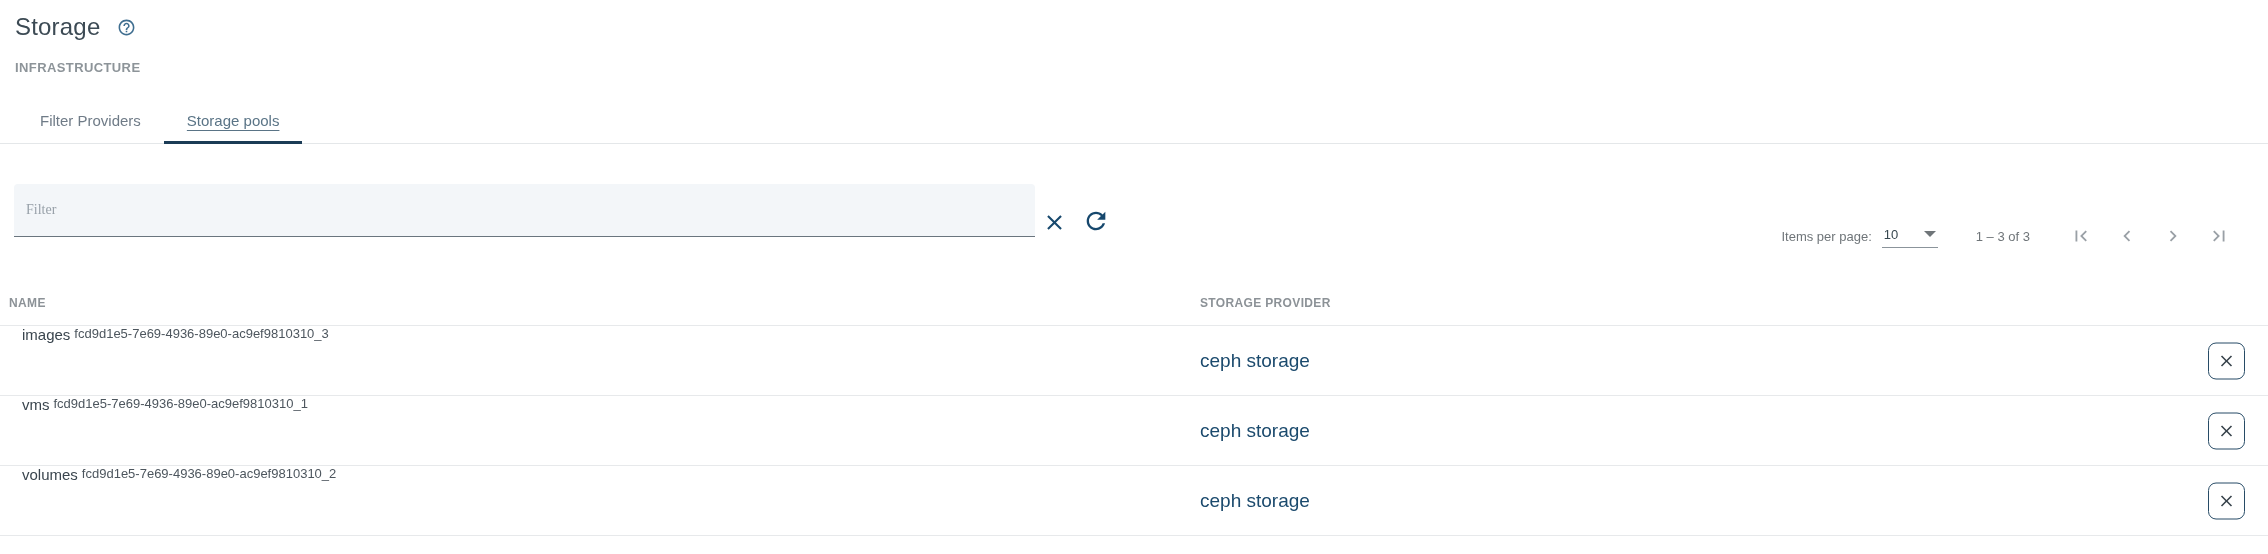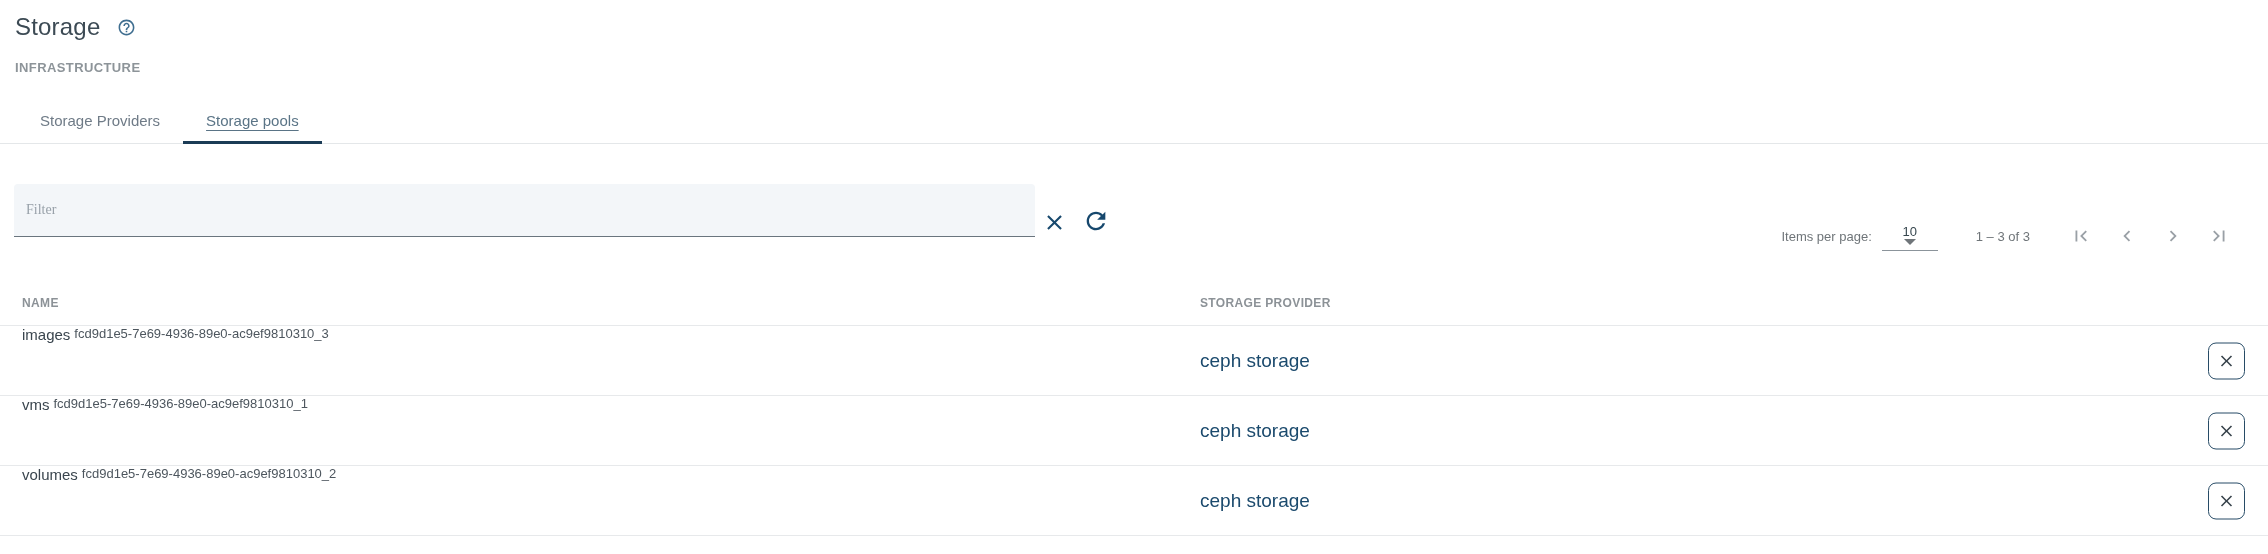--- a/index.html
+++ b/index.html
@@ -73,21 +73,20 @@
     position: absolute; right: 26px; top: 220px; height: 32px;
     display: flex; align-items: center;
     font-size: 13px; color: #6f7579;
   }
   .ipp-label { margin-right: 10px; }
   .page-size-select {
     display: flex; align-items: center; justify-content: space-between;
     width: 56px; padding: 2px 2px 5px 2px;
     border-bottom: 1px solid #8b949b; cursor: pointer;
     color: #37474f;
-    flex-direction: column;
   }
   .select-arrow {
     width: 0; height: 0;
     border-left: 6px solid transparent; border-right: 6px solid transparent;
     border-top: 6px solid #6f7579;
   }
   .range-label { margin-left: 38px; margin-right: 28px; color: #6f7579; }
   .nav-btn {
     width: 46px; height: 32px; background: transparent; border: none;
     display: flex; align-items: center; justify-content: center;
@@ -98,21 +97,21 @@
   
   .table { position: absolute; left: 0; top: 280px; width: 100%; }
   .thead {
     position: relative; height: 46px;
     border-bottom: 1px solid #e7e9eb;
     display: flex; align-items: center;
   }
   .th {
     font-size: 12px; font-weight: 700; color: #8c9297; letter-spacing: 0.35px;
   }
-  .th-name { padding-left: 22px; }
+  .th-name { padding-left: 9px; }
   .th-provider { position: absolute; left: 1200px; }
 
   .row {
     position: relative; height: 70px;
     border-bottom: 1px solid #e7e9eb;
   }
   .cell-name {
     position: absolute; left: 22px; top: 0; bottom: 0;
     display: flex; justify-content: center; gap: 4px;
   }
@@ -141,21 +140,21 @@
     <span class="help-icon">
       <svg viewBox="0 0 24 24">
           <path d="M11 18h2v-2h-2v2zm1-16C6.48 2 2 6.48 2 12s4.48 10 10 10 10-4.48 10-10S17.52 2 12 2zm0 18c-4.41 0-8-3.59-8-8s3.59-8 8-8 8 3.59 8 8-3.59 8-8 8zm0-14c-2.21 0-4 1.79-4 4h2c0-1.1.9-2 2-2s2 .9 2 2c0 2-3 1.75-3 5h2c0-2.25 3-2.5 3-5 0-2.21-1.79-4-4-4z"></path>
         </svg>
     </span>
   </div>
   <div class="section-label">INFRASTRUCTURE</div>
 
   <div class="tabbar">
     <button class="tab">
-      <span class="tab-label">Storage Providers</span>
+      <span class="tab-label">Filter Providers</span>
     </button>
     <button class="tab active">
       <span class="tab-label">Storage pools</span>
       <span class="ink-bar"></span>
     </button>
   </div>
 
   <div class="filter-field">
     <input type="text" placeholder="Filter" value="" style="">
   </div>

